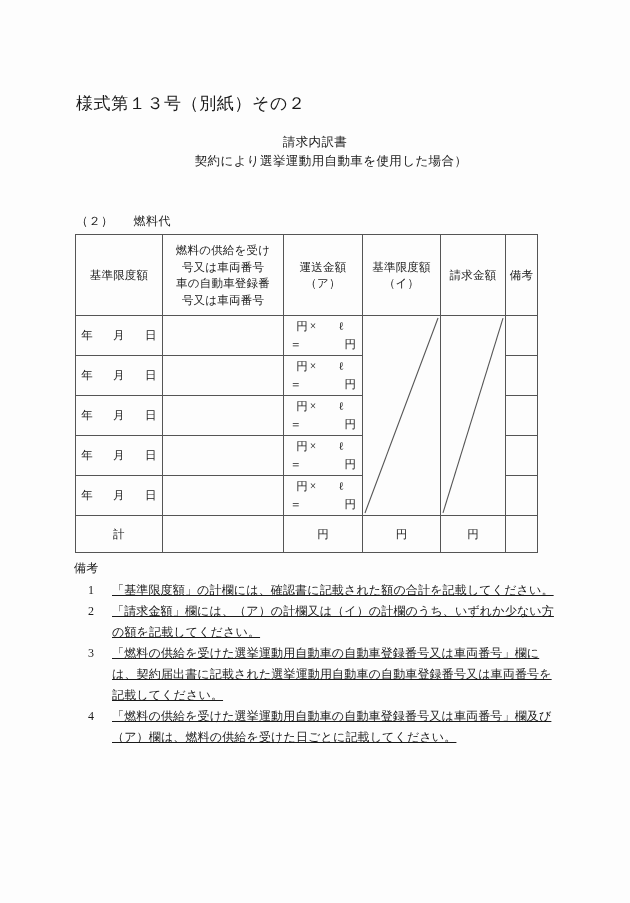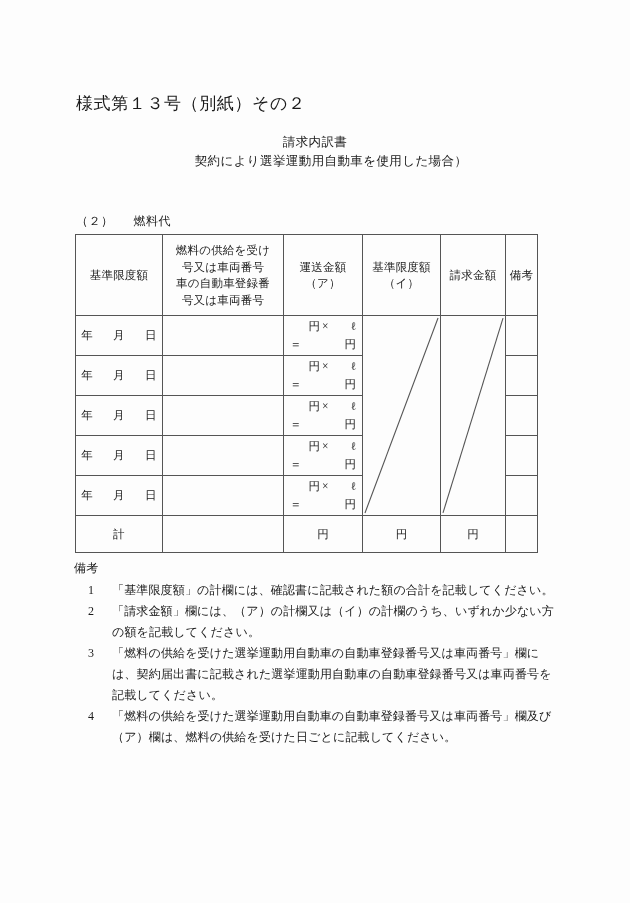--- a/index.html
+++ b/index.html
@@ -135,21 +135,20 @@
   .formula {
     display: block;
     height: 39px;
     position: relative;
     font-size: 11.5px;
   }
   .formula .top {
     position: absolute;
     left: 0; right: 6px;
     top: 3px;
-    text-align: right;
   }
   .formula .top .yen { margin-right: 2px; }
   .formula .top .times { margin-right: 22px; }
   .formula .bot {
     position: absolute;
     left: 0; right: 6px;
     bottom: 3px;
     text-align: right;
   }
   .formula .bot .eq {
@@ -207,20 +206,21 @@
     margin-bottom: 0px;
   }
   .remarks li .num {
     position: absolute;
     left: 14px;
     top: 0;
   }
   .remarks li .txt {
     display: block;
     text-indent: 0;
+    text-decoration: underline;
   }
 </style>
 </head>
 <body>
 
 <div class="page">
 
   <div class="form-no">様式第１３号（別紙）その２</div>
 
   <div class="heading">

